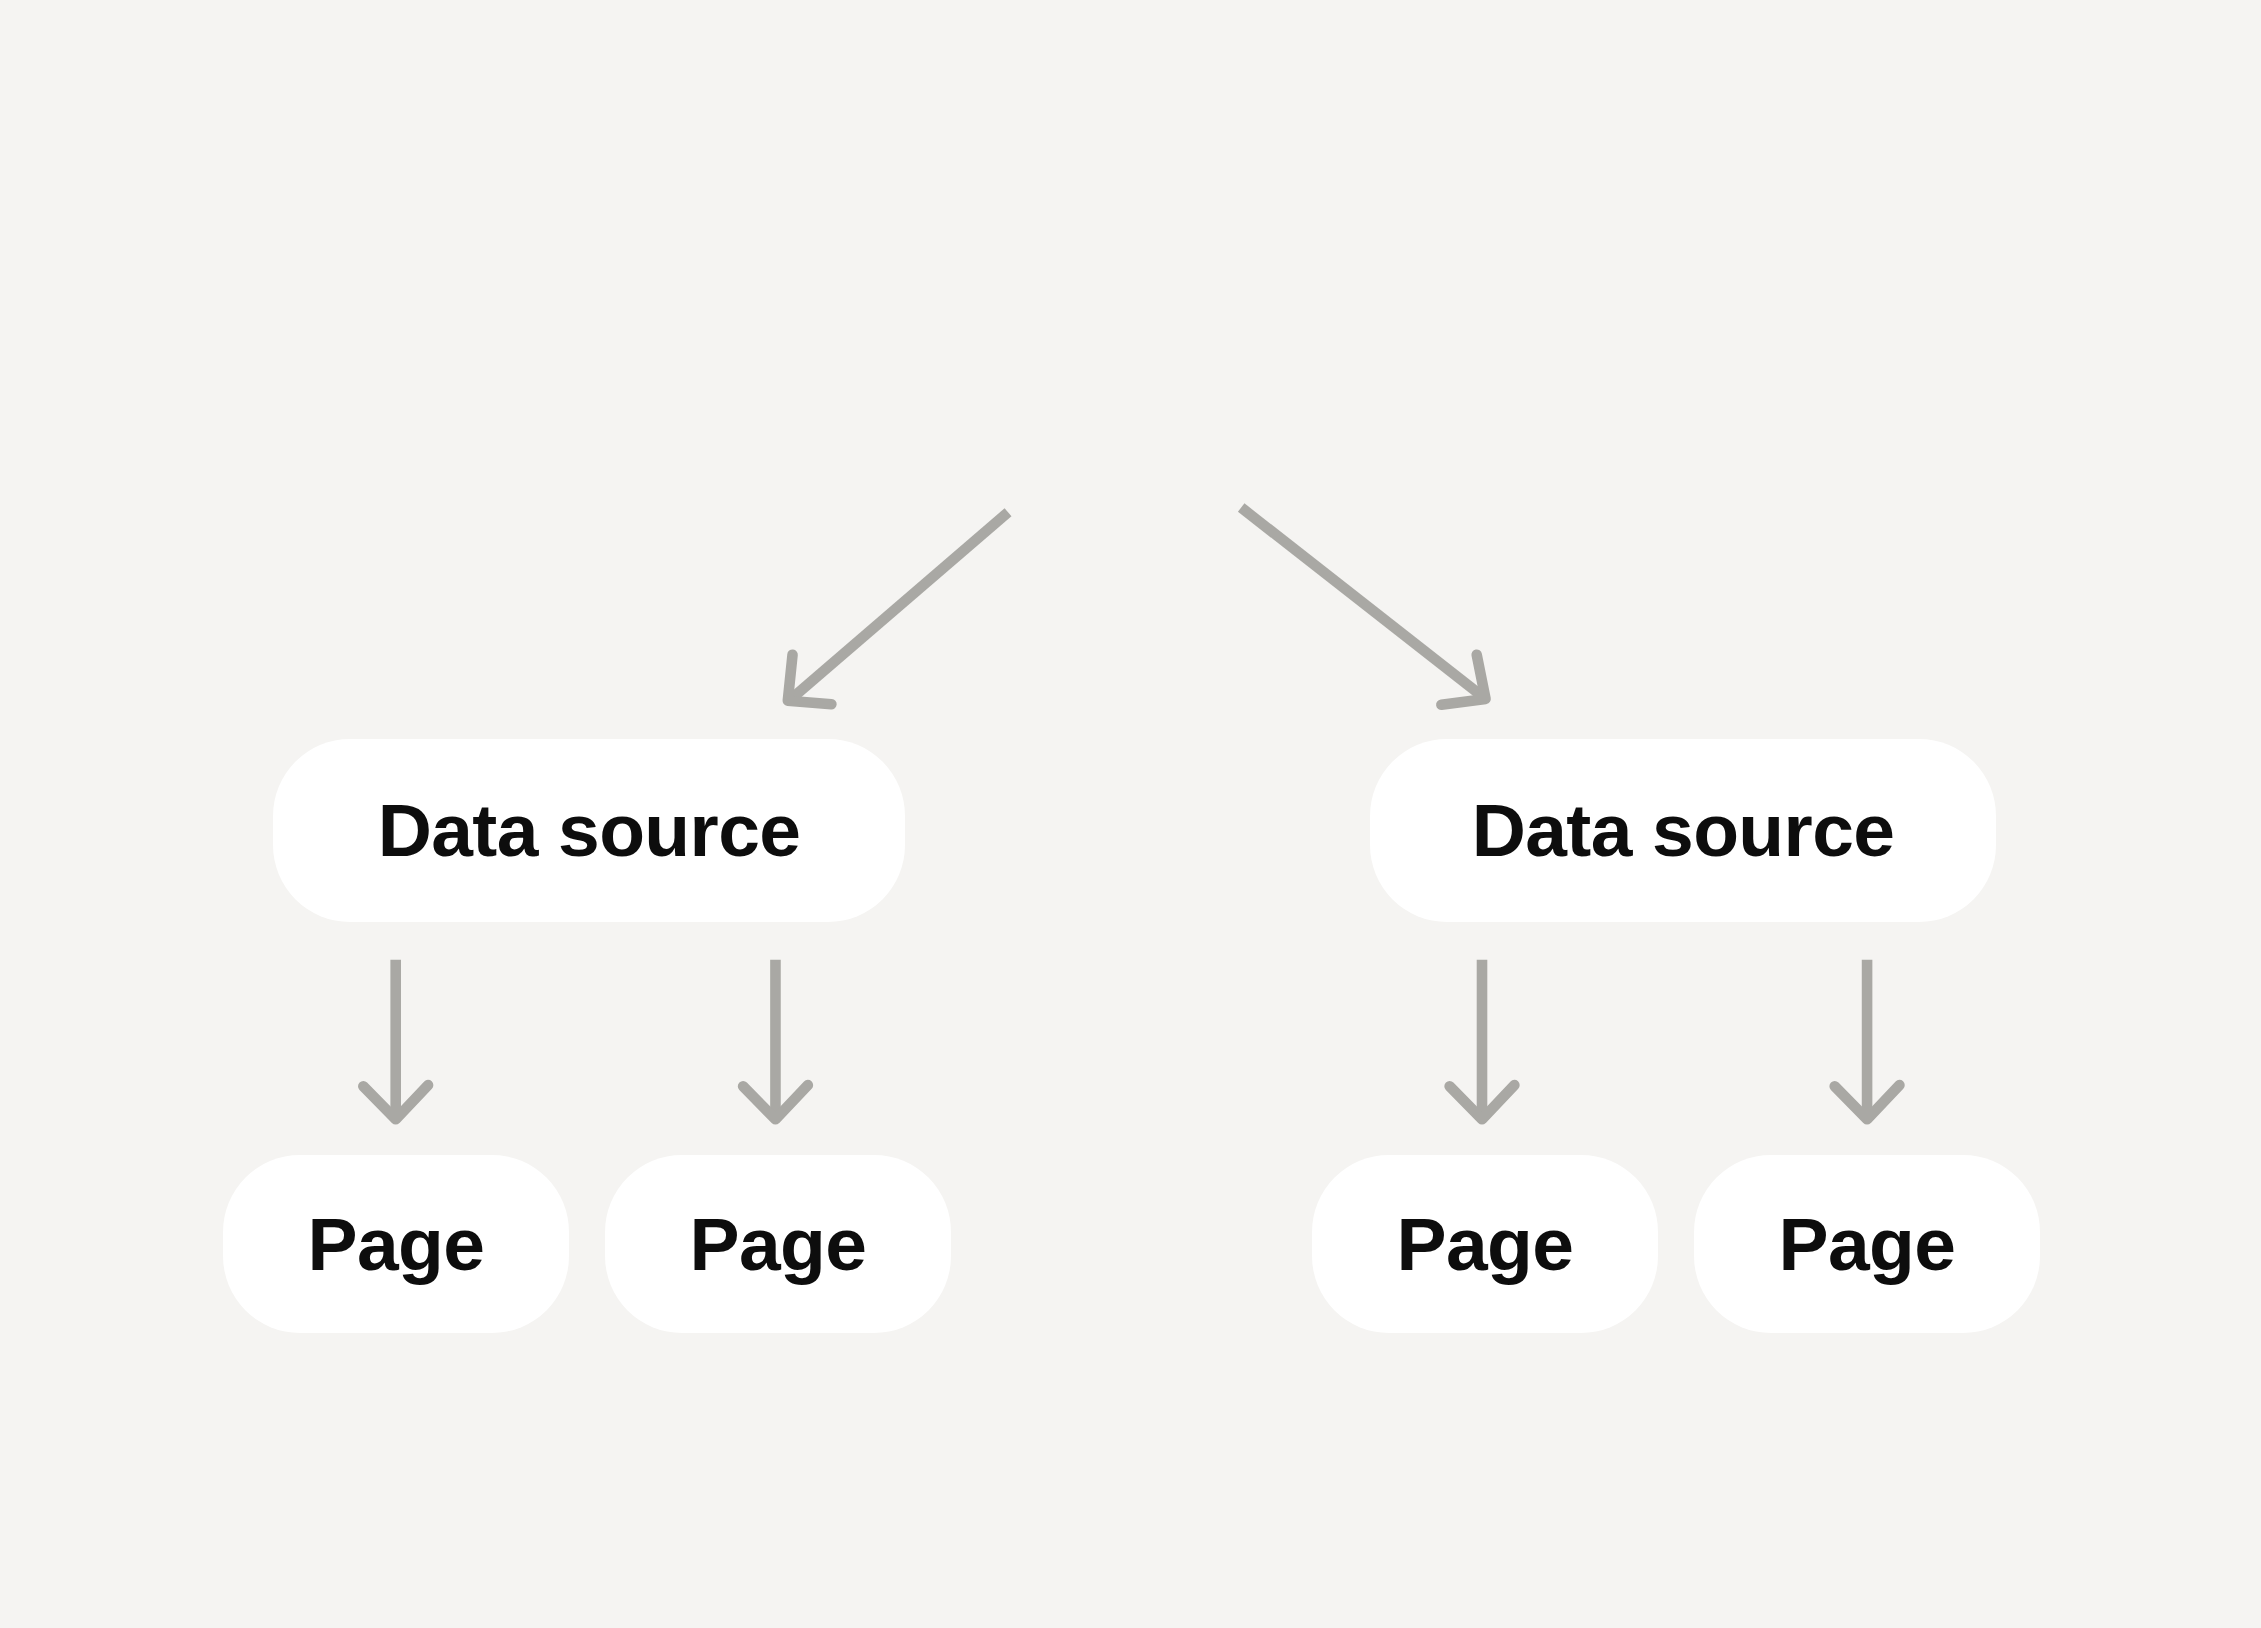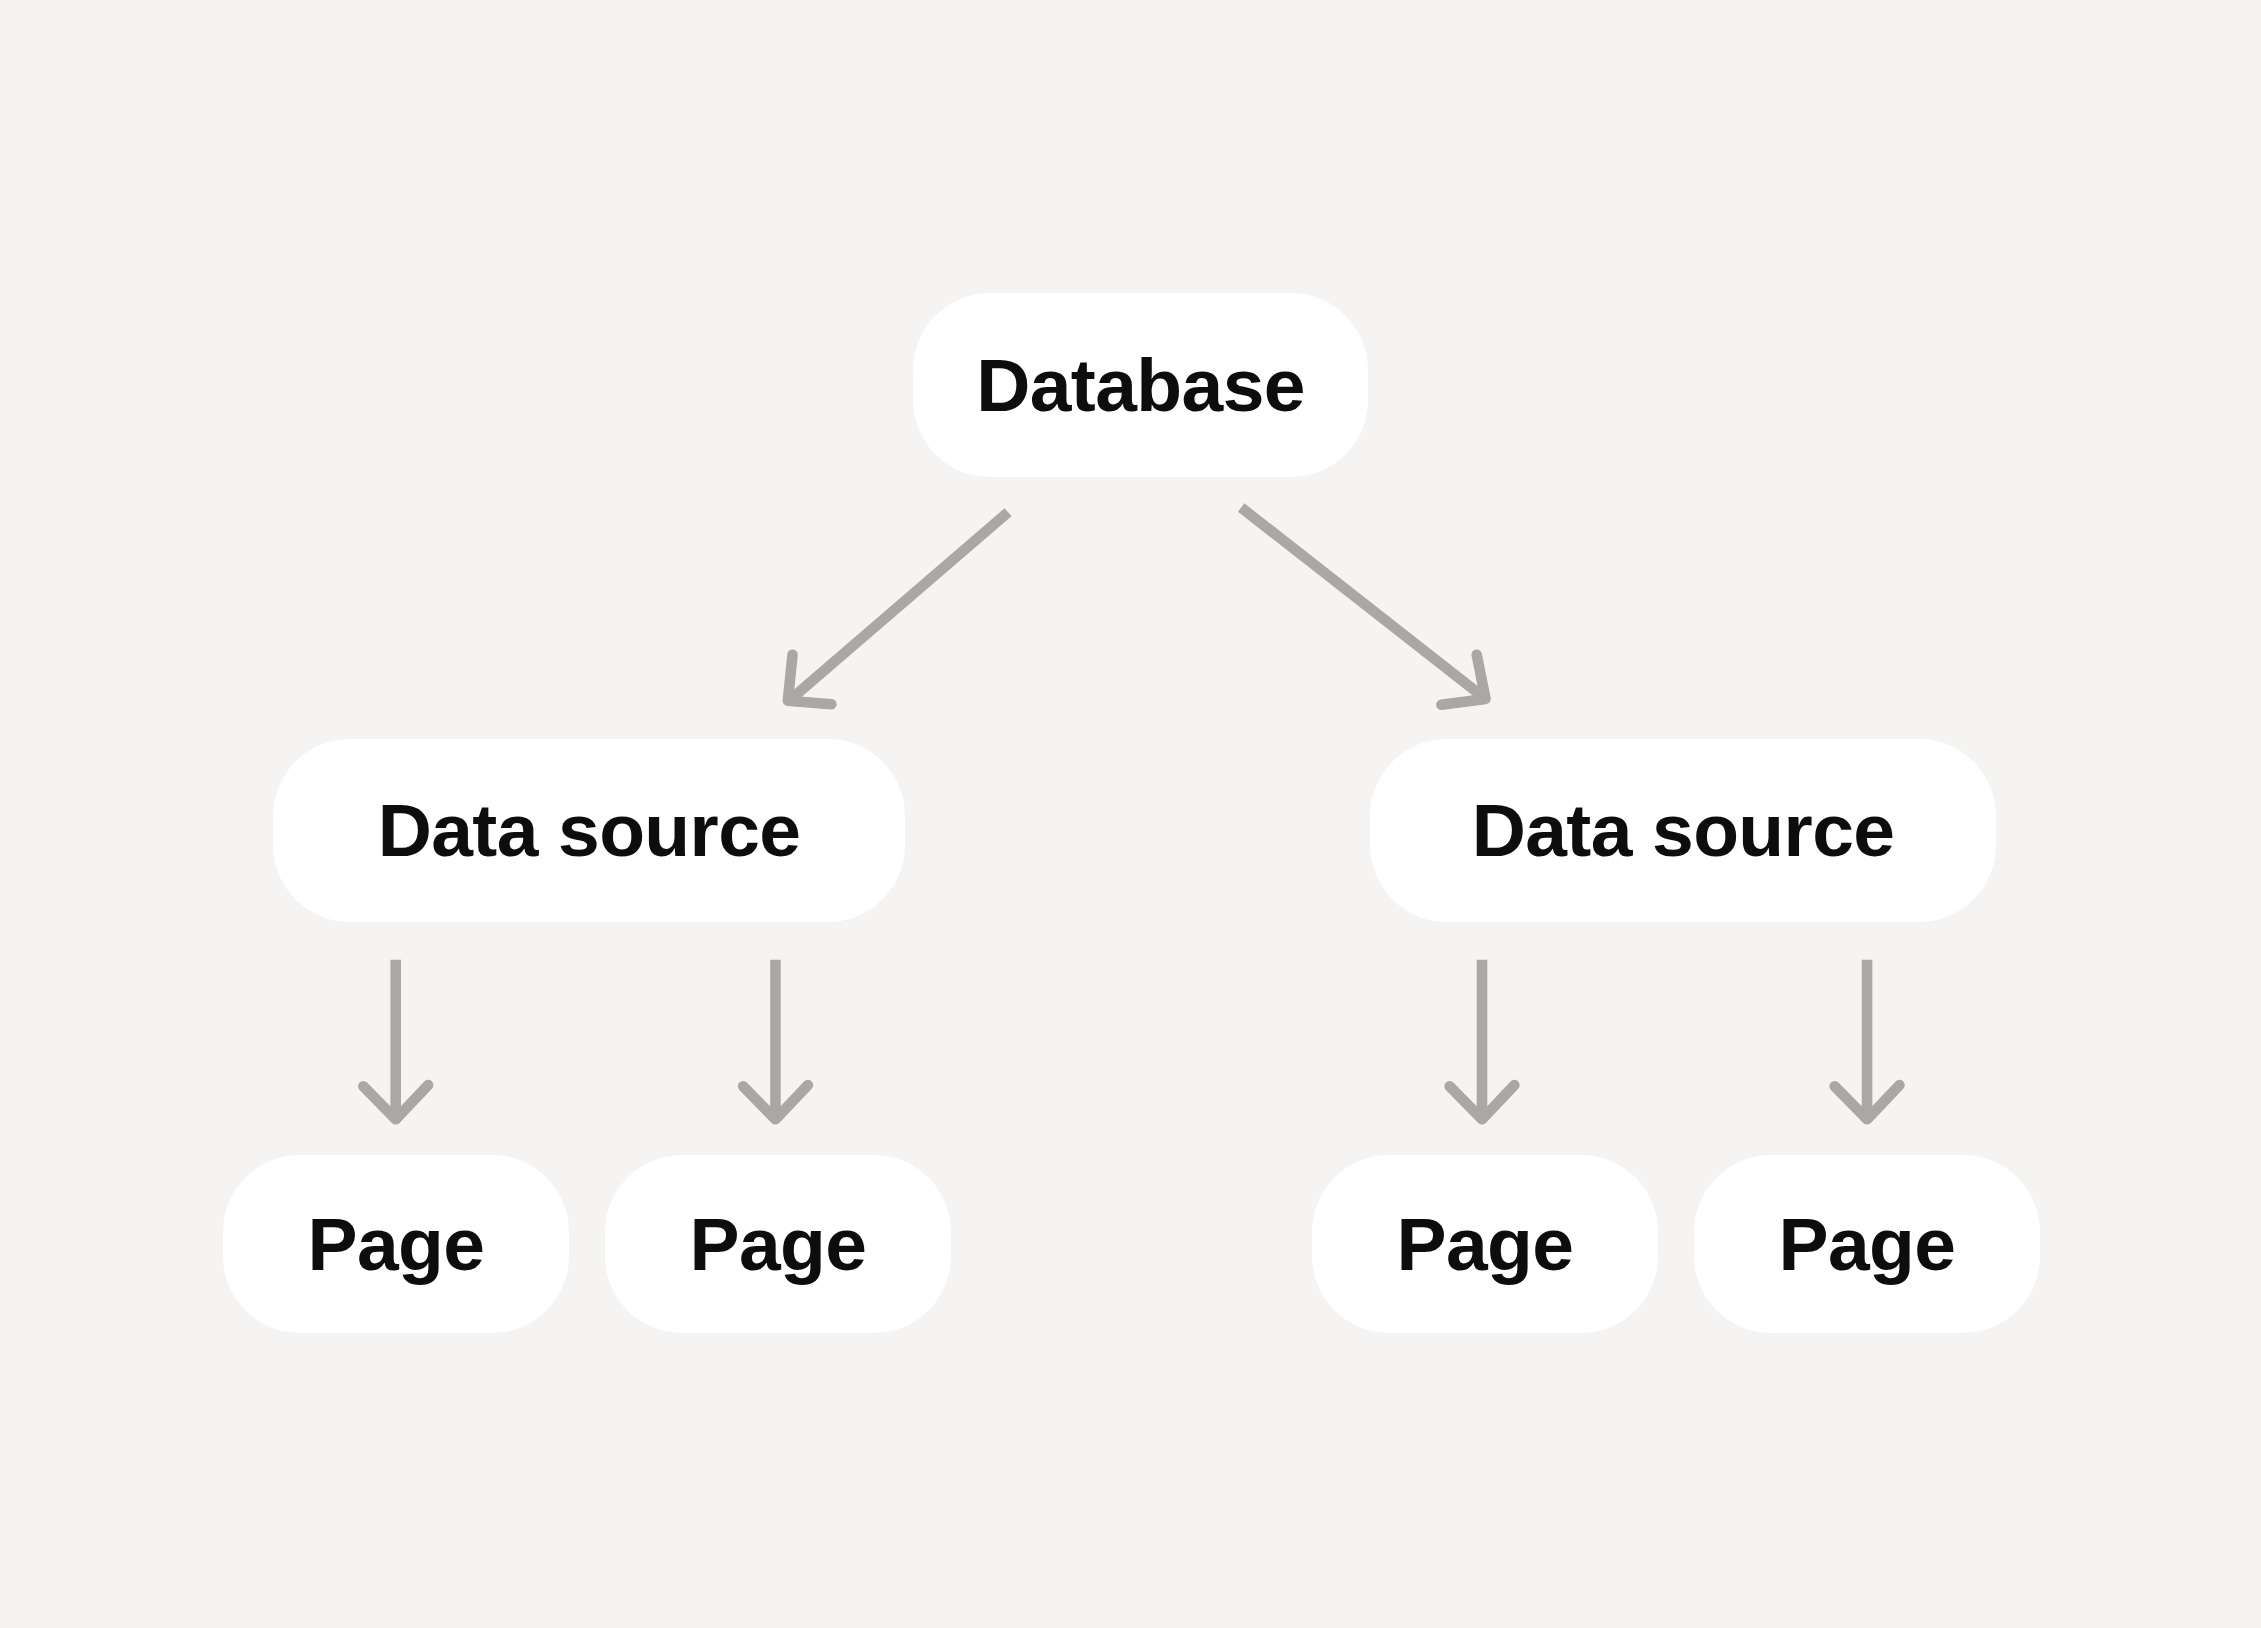--- a/index.html
+++ b/index.html
@@ -97,23 +97,20 @@
       <path class="shaft" d="M2517 1630 L2517 1898"></path>
       <path class="head" d="M2462 1845 L2517 1901 L2572 1843"></path>
     </g>
 
     <g>
       <path class="shaft" d="M3171 1630 L3171 1898"></path>
       <path class="head" d="M3116 1845 L3171 1901 L3226 1843"></path>
     </g>
   </svg>
 
-  <div class="node node-database">
-    <span class="label">Database</span>
-  </div>
 
   <div class="node node-ds-left">
     <span class="label">Data source</span>
   </div>
 
   <div class="node node-ds-right">
     <span class="label">Data source</span>
   </div>
 
   <div class="node node-page-1">

